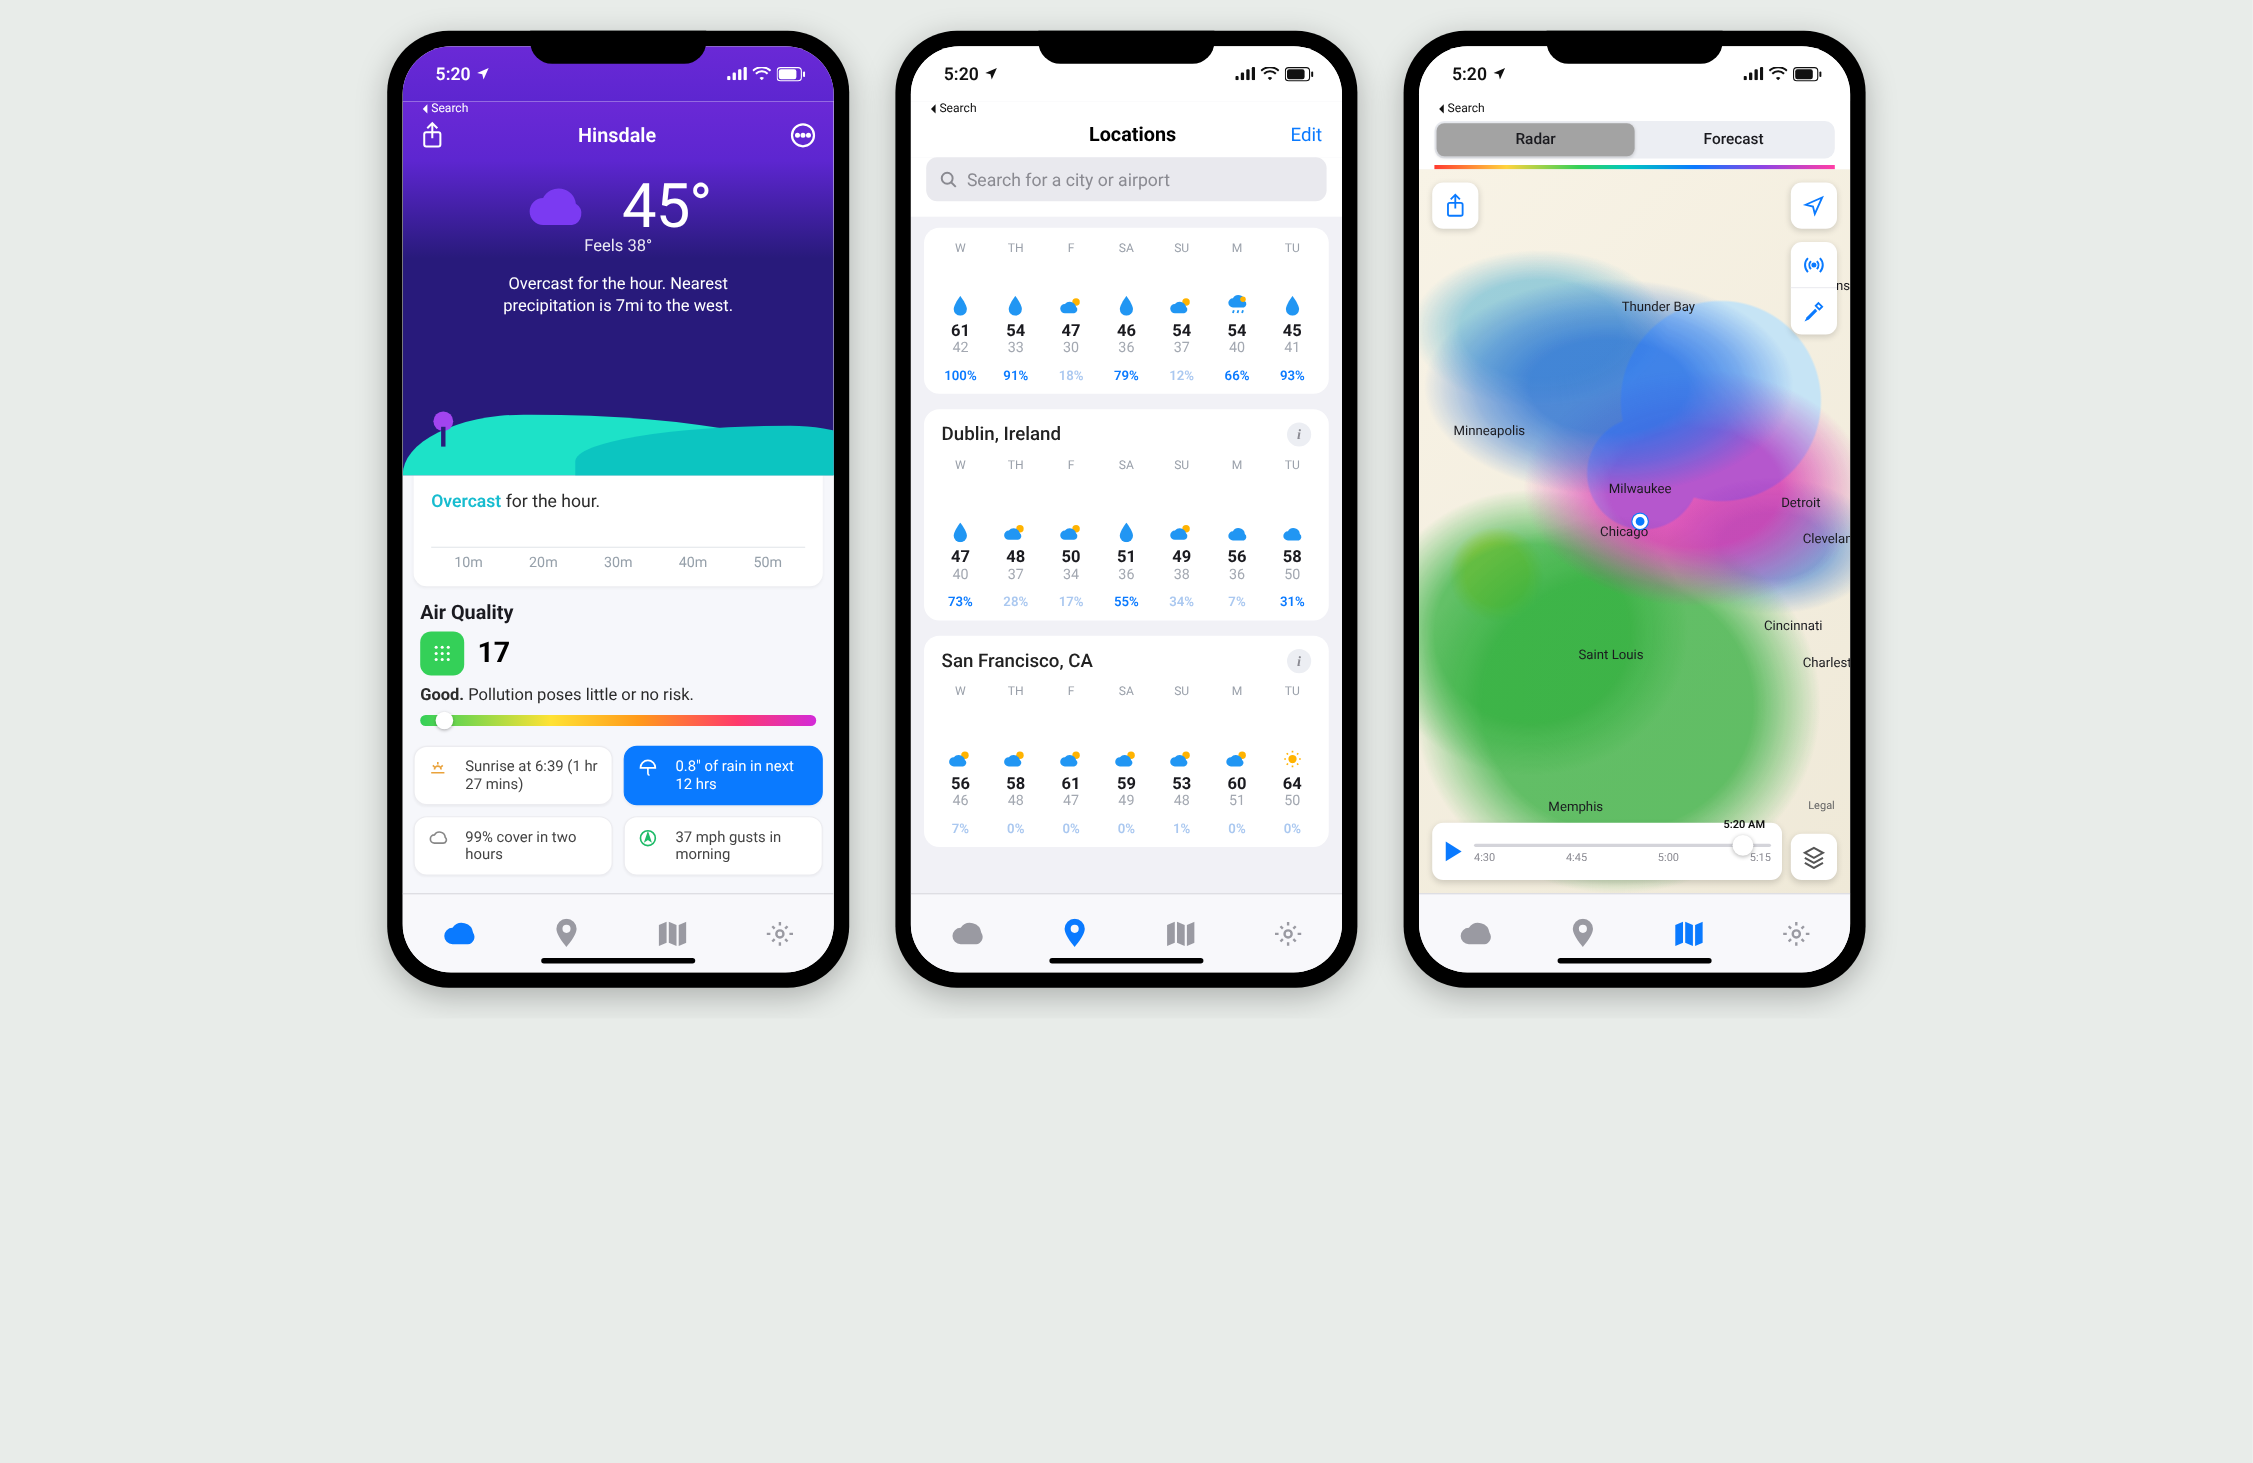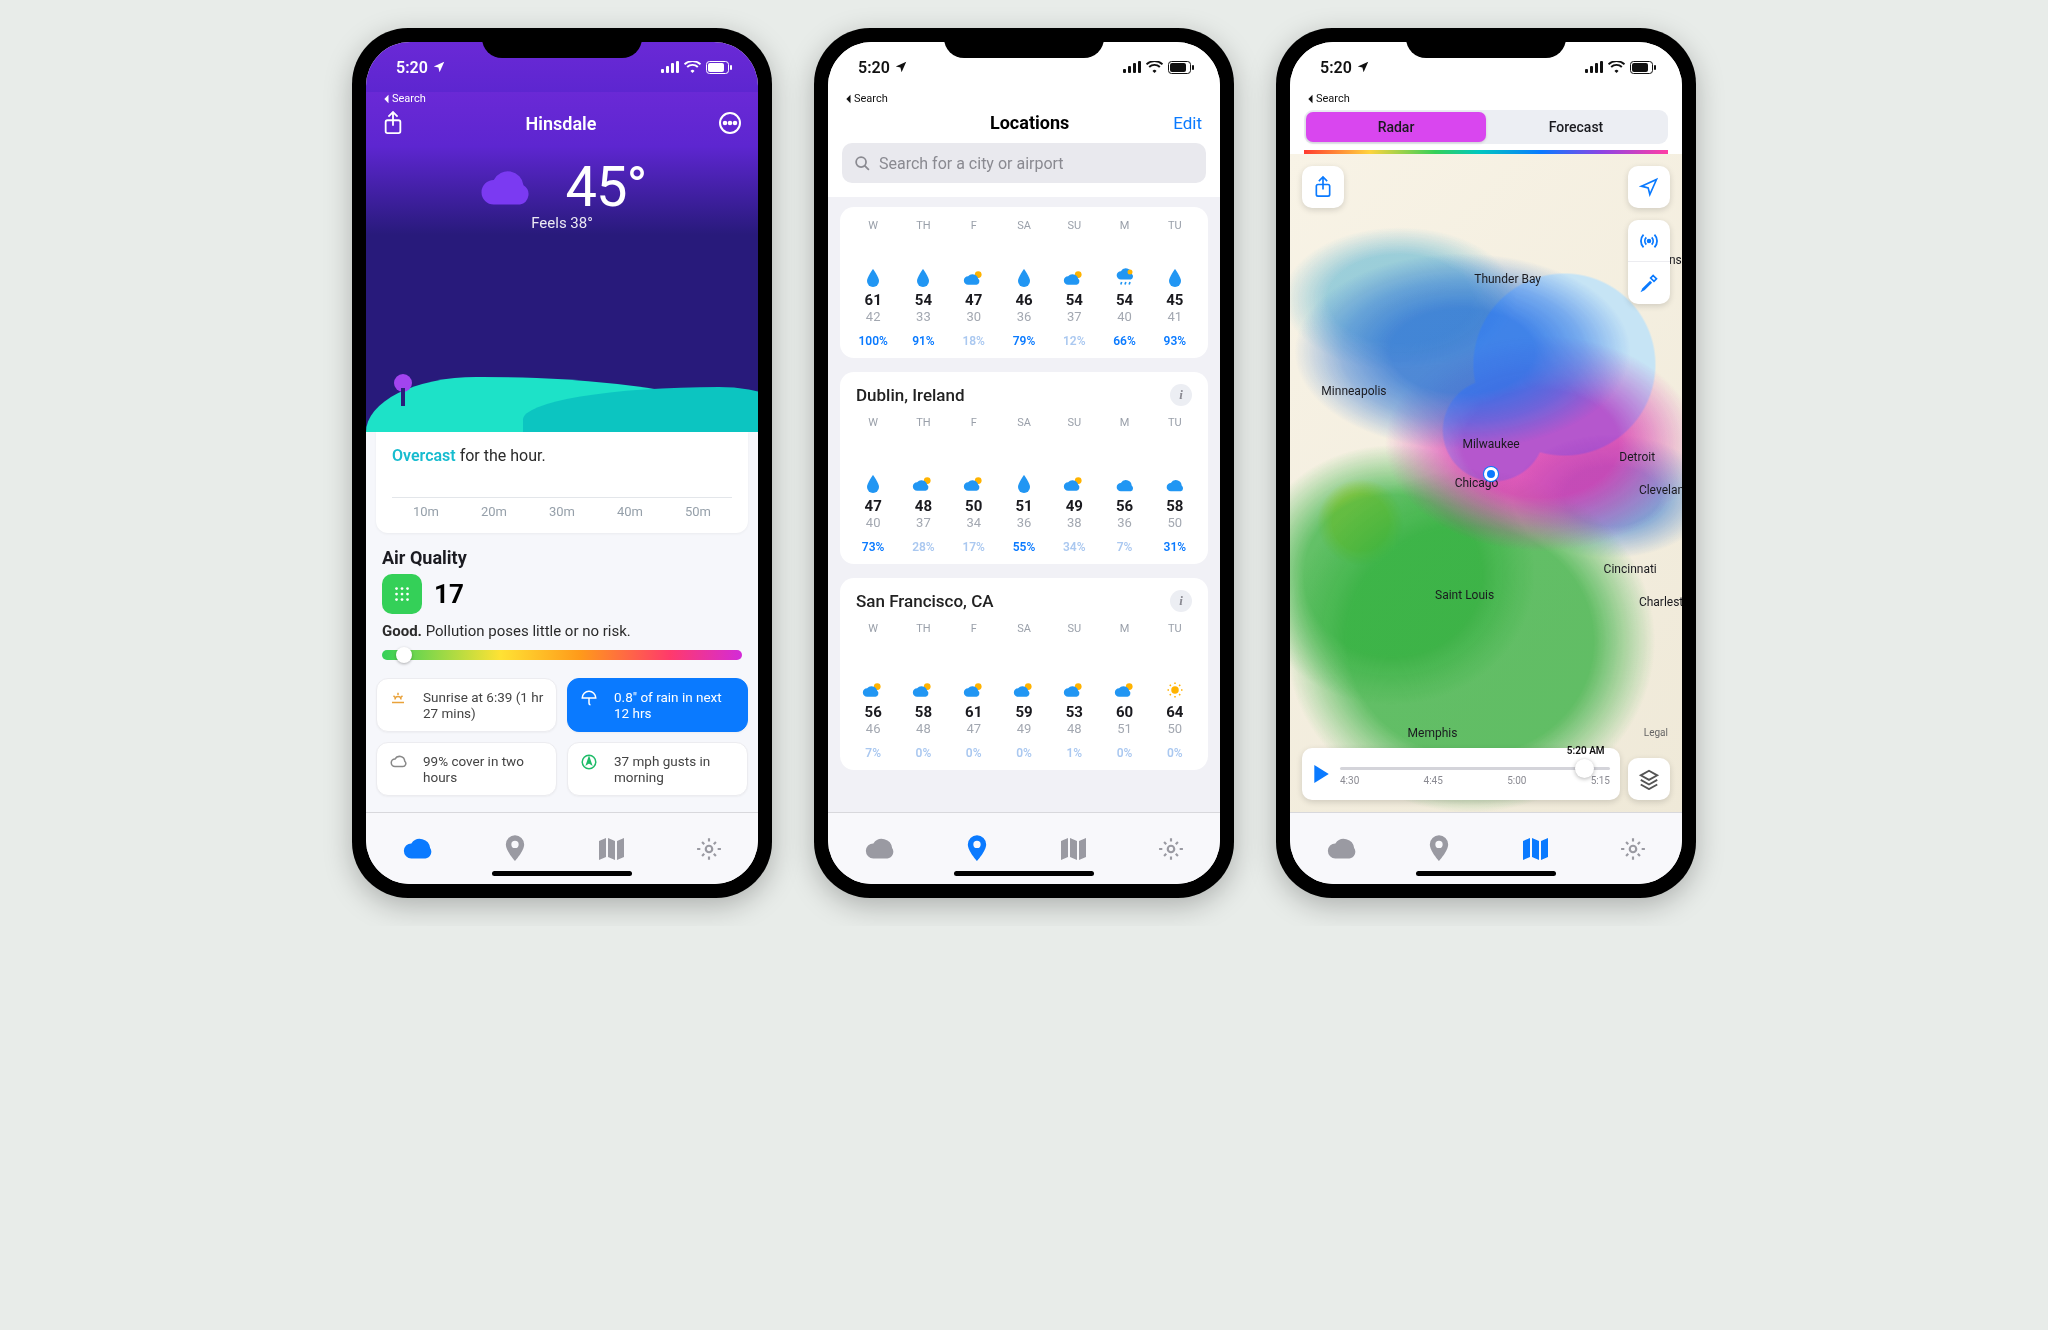--- a/index.html
+++ b/index.html
@@ -182,21 +182,21 @@
 
   
   .p3-body { flex:1; display:flex; flex-direction:column; position:relative; overflow:hidden;}
   .p3-seg {
     margin: 18px 14px 6px;
     background:#eceef3; border-radius:9px; height:34px; padding:2px;
     display:flex; font-size:14px; font-weight:500;
   }
   .p3-seg-item { flex:1; display:flex; align-items:center; justify-content:center;
     border-radius:7px; color:#1a1a1f;}
-  .p3-seg-item.active { background:#d946ef; box-shadow:0 1px 3px rgba(0,0,0,0.15);}
+  .p3-seg-item.active { background:#a3a3a3; box-shadow:0 1px 3px rgba(0,0,0,0.15);}
   .p3-rainbow { height:4px; margin:0 14px;
     background:linear-gradient(90deg,#ff3b30 0%,#ffd33d 18%,#34d058 36%,#00c7be 48%,#0a7aff 65%,#8e44e3 82%,#ff3ea5 100%);}
   .p3-map { flex:1; position:relative; background:#f4f0e6; overflow:hidden;}
   .p3-map-base { position:absolute; inset:0;
     background:
       radial-gradient(circle at 70% 32%, #c6e4f5 0 90px, transparent 92px),
       radial-gradient(circle at 52% 42%, #c6e4f5 0 50px, transparent 52px),
       linear-gradient(135deg, #f8f3e6 0%, #efe9d8 100%);
   }
   .p3-radar {
@@ -305,20 +305,21 @@
         <div class="p1-hero-main">
           <div class="p1-temp-row">
             <svg width="56" height="44" viewBox="0 0 64 48">
                 <path fill="#7b3af2" d="M48 44H18a14 14 0 010-28 18 18 0 0134 6 12 12 0 01-4 22z"></path>
               </svg>
             <div>
               <div class="p1-temp">45°</div>
             </div>
           </div>
           <div class="p1-feels">Feels 38°</div>
+          <div class="p1-summary">Overcast for the hour. Nearest precipitation is 7mi to the west.</div>
         </div>
         <div class="p1-landscape">
           <div class="p1-hills1"></div>
           <div class="p1-hills2"></div>
           <div class="p1-tree"></div>
         </div>
       </div>
 
       <div class="p1-card" style="margin-top:0; border-radius:0 0 12px 12px;">
         <p class="p1-forecast-line">

